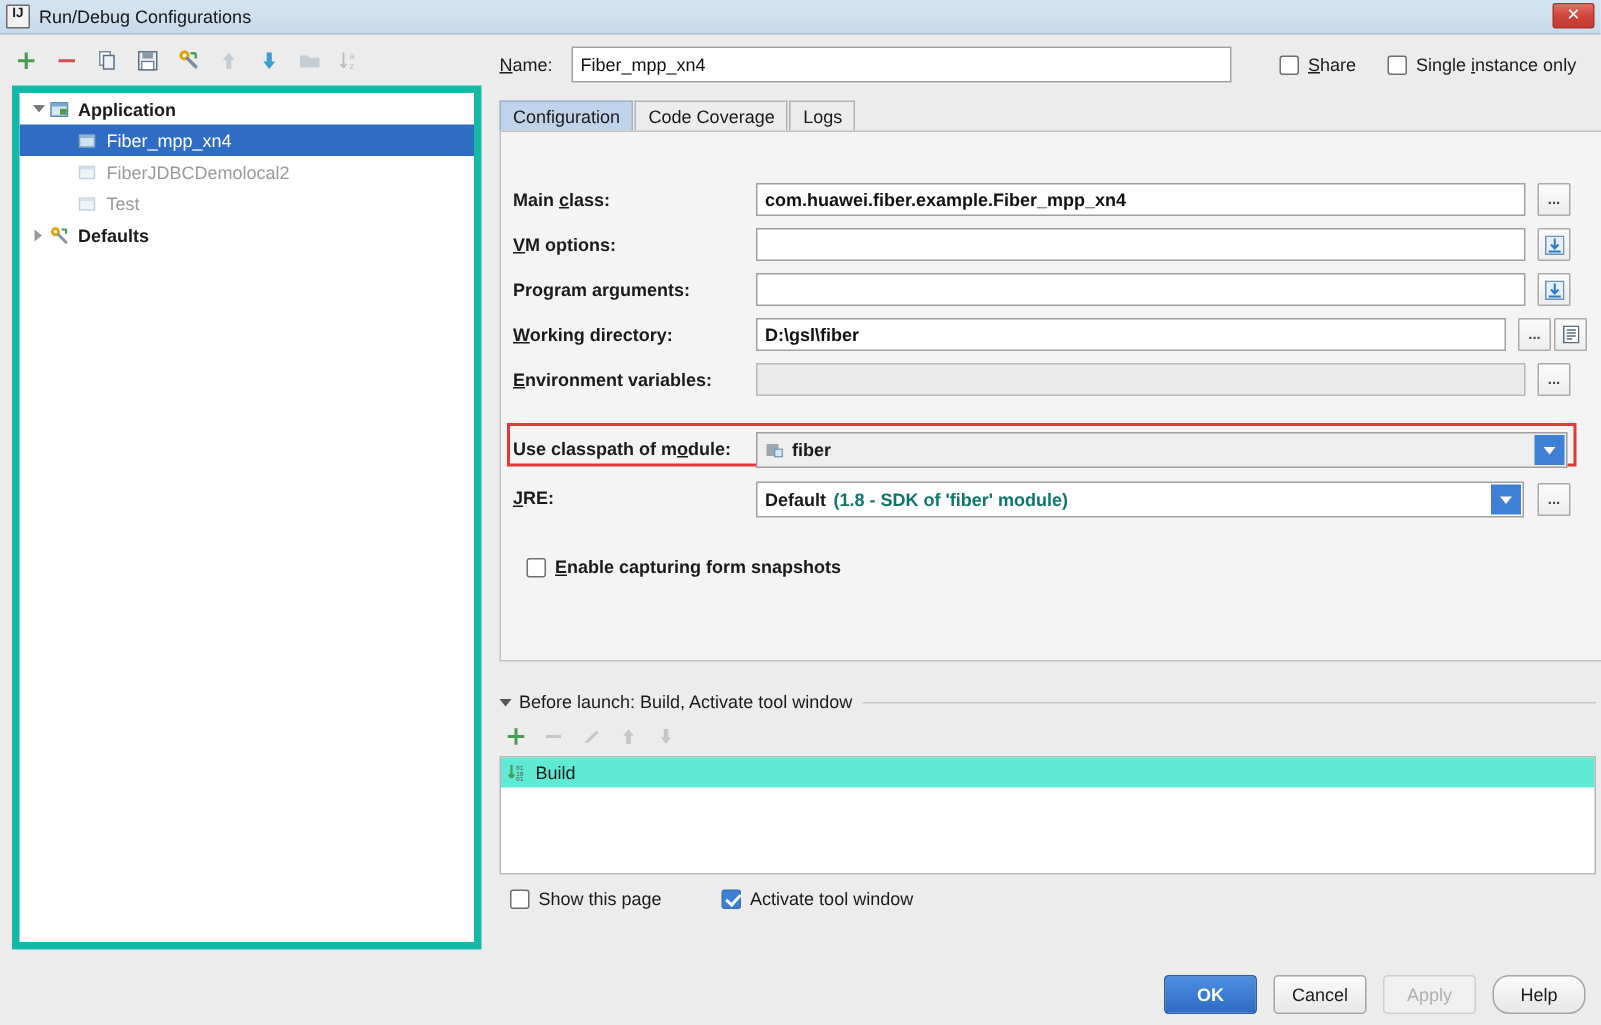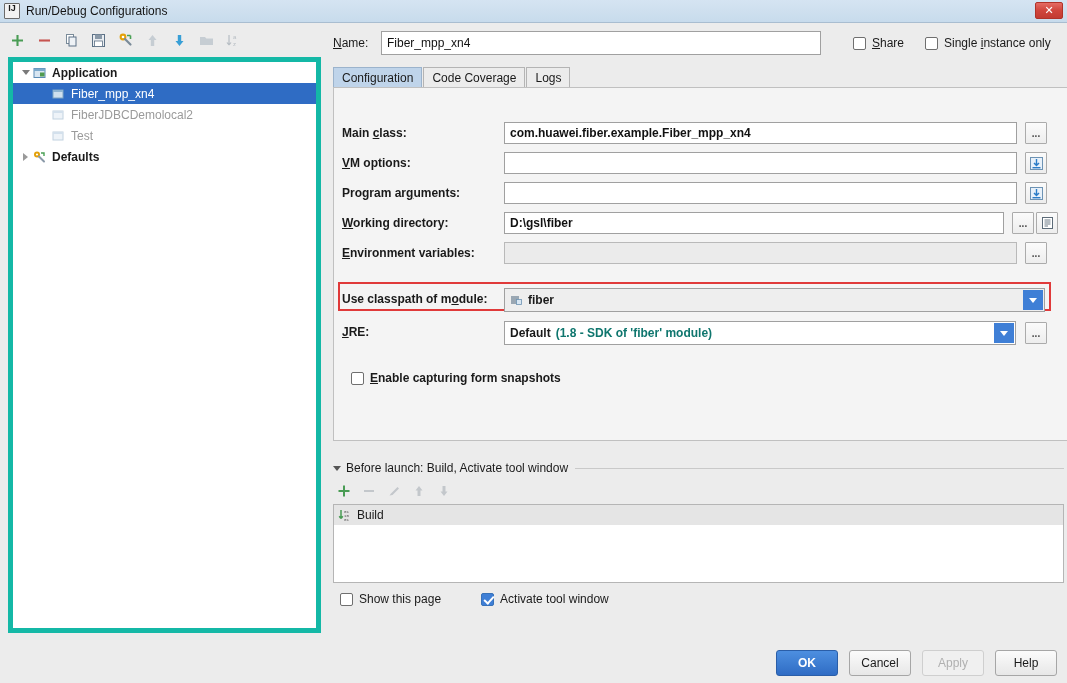--- a/index.html
+++ b/index.html
@@ -144,21 +144,21 @@
 
   
   #bl-header { position: absolute; left: 3px; top: 436px; width: 731px; height: 16px; display: flex; align-items: center; }
   #bl-header .tri { width:0;height:0;border-left:4px solid transparent;border-right:4px solid transparent;border-top:5px solid #555; margin-right:5px; }
   #bl-header .line { flex: 1; height: 1px; background: #c9c9c9; margin-left: 7px; }
   #bl-toolbar { position: absolute; left: 7px; top: 456px; height: 22px; display: flex; align-items: center; gap: 11px; }
   #bl-list {
     position: absolute; left: 3px; top: 480px; width: 731px; height: 79px;
     background: #fff; border: 1px solid #b5b5b5;
   }
-  #bl-list .row { height: 20px; display: flex; align-items: center; padding-left: 4px; font-size: 12px; background: #e5e5e5; }
+  #bl-list .row { height: 20px; display: flex; align-items: center; padding-left: 4px; font-size: 12px; background: #5eead4; }
   #bottom-checks { position: absolute; left: 10px; top: 568px; display: flex; align-items: center; gap: 40px; }
 
   
   #dlg-buttons { position: absolute; left: 0; top: 650px; width: 1067px; height: 33px; }
   .dbtn {
     position: absolute; top: 0; width: 62px; height: 26px;
     border: 1px solid #a6a6a6; border-radius: 3px;
     background: linear-gradient(to bottom,#fbfbfb,#e7e7e7);
     font-size: 12px; display: flex; align-items: center; justify-content: center;
     cursor: pointer; color: #1a1a1a;
@@ -461,14 +461,14 @@
       <span>Activate tool window</span>
     </div>
   </div>
 
 </div>
 
 <div id="dlg-buttons">
   <div class="dbtn primary" style="left:776px;">OK</div>
   <div class="dbtn" style="left:849px;">Cancel</div>
   <div class="dbtn disabled" style="left:922px;">Apply</div>
-  <div class="dbtn" style="left:995px;">Help</div>
+  <div class="dbtn" style="left:995px;border-radius:11px;">Help</div>
 </div>
 
 </body></html>

